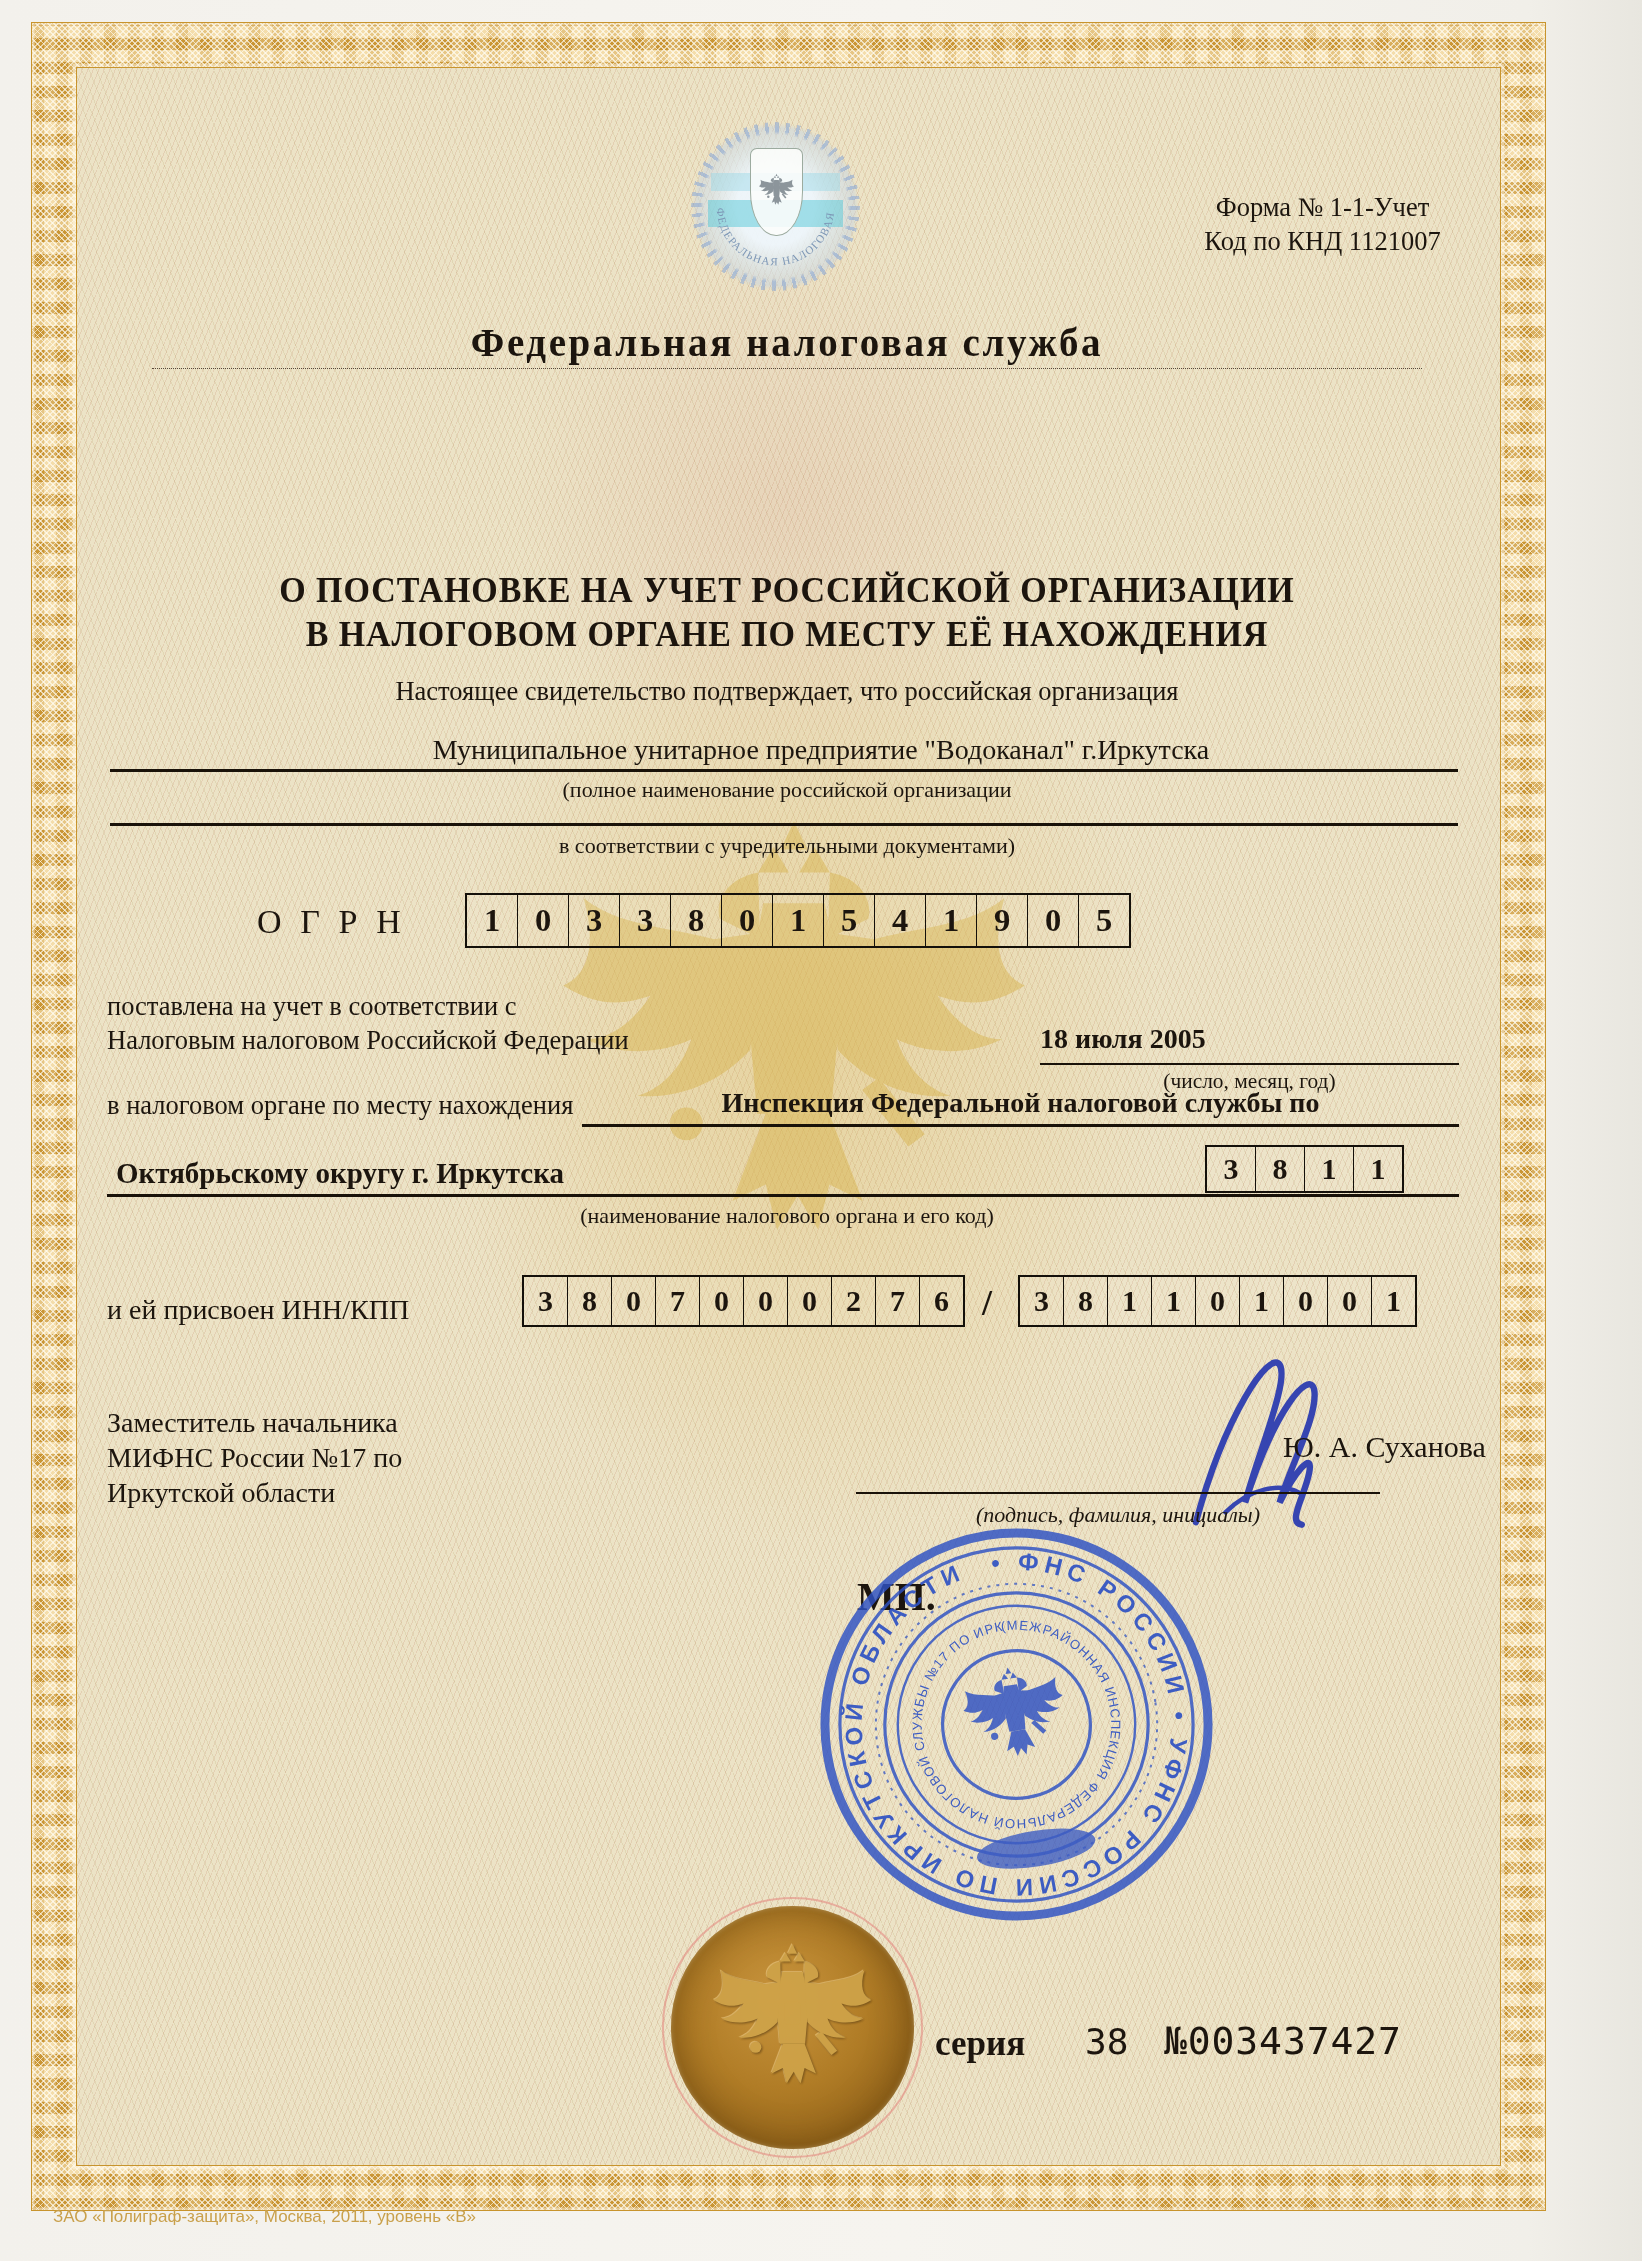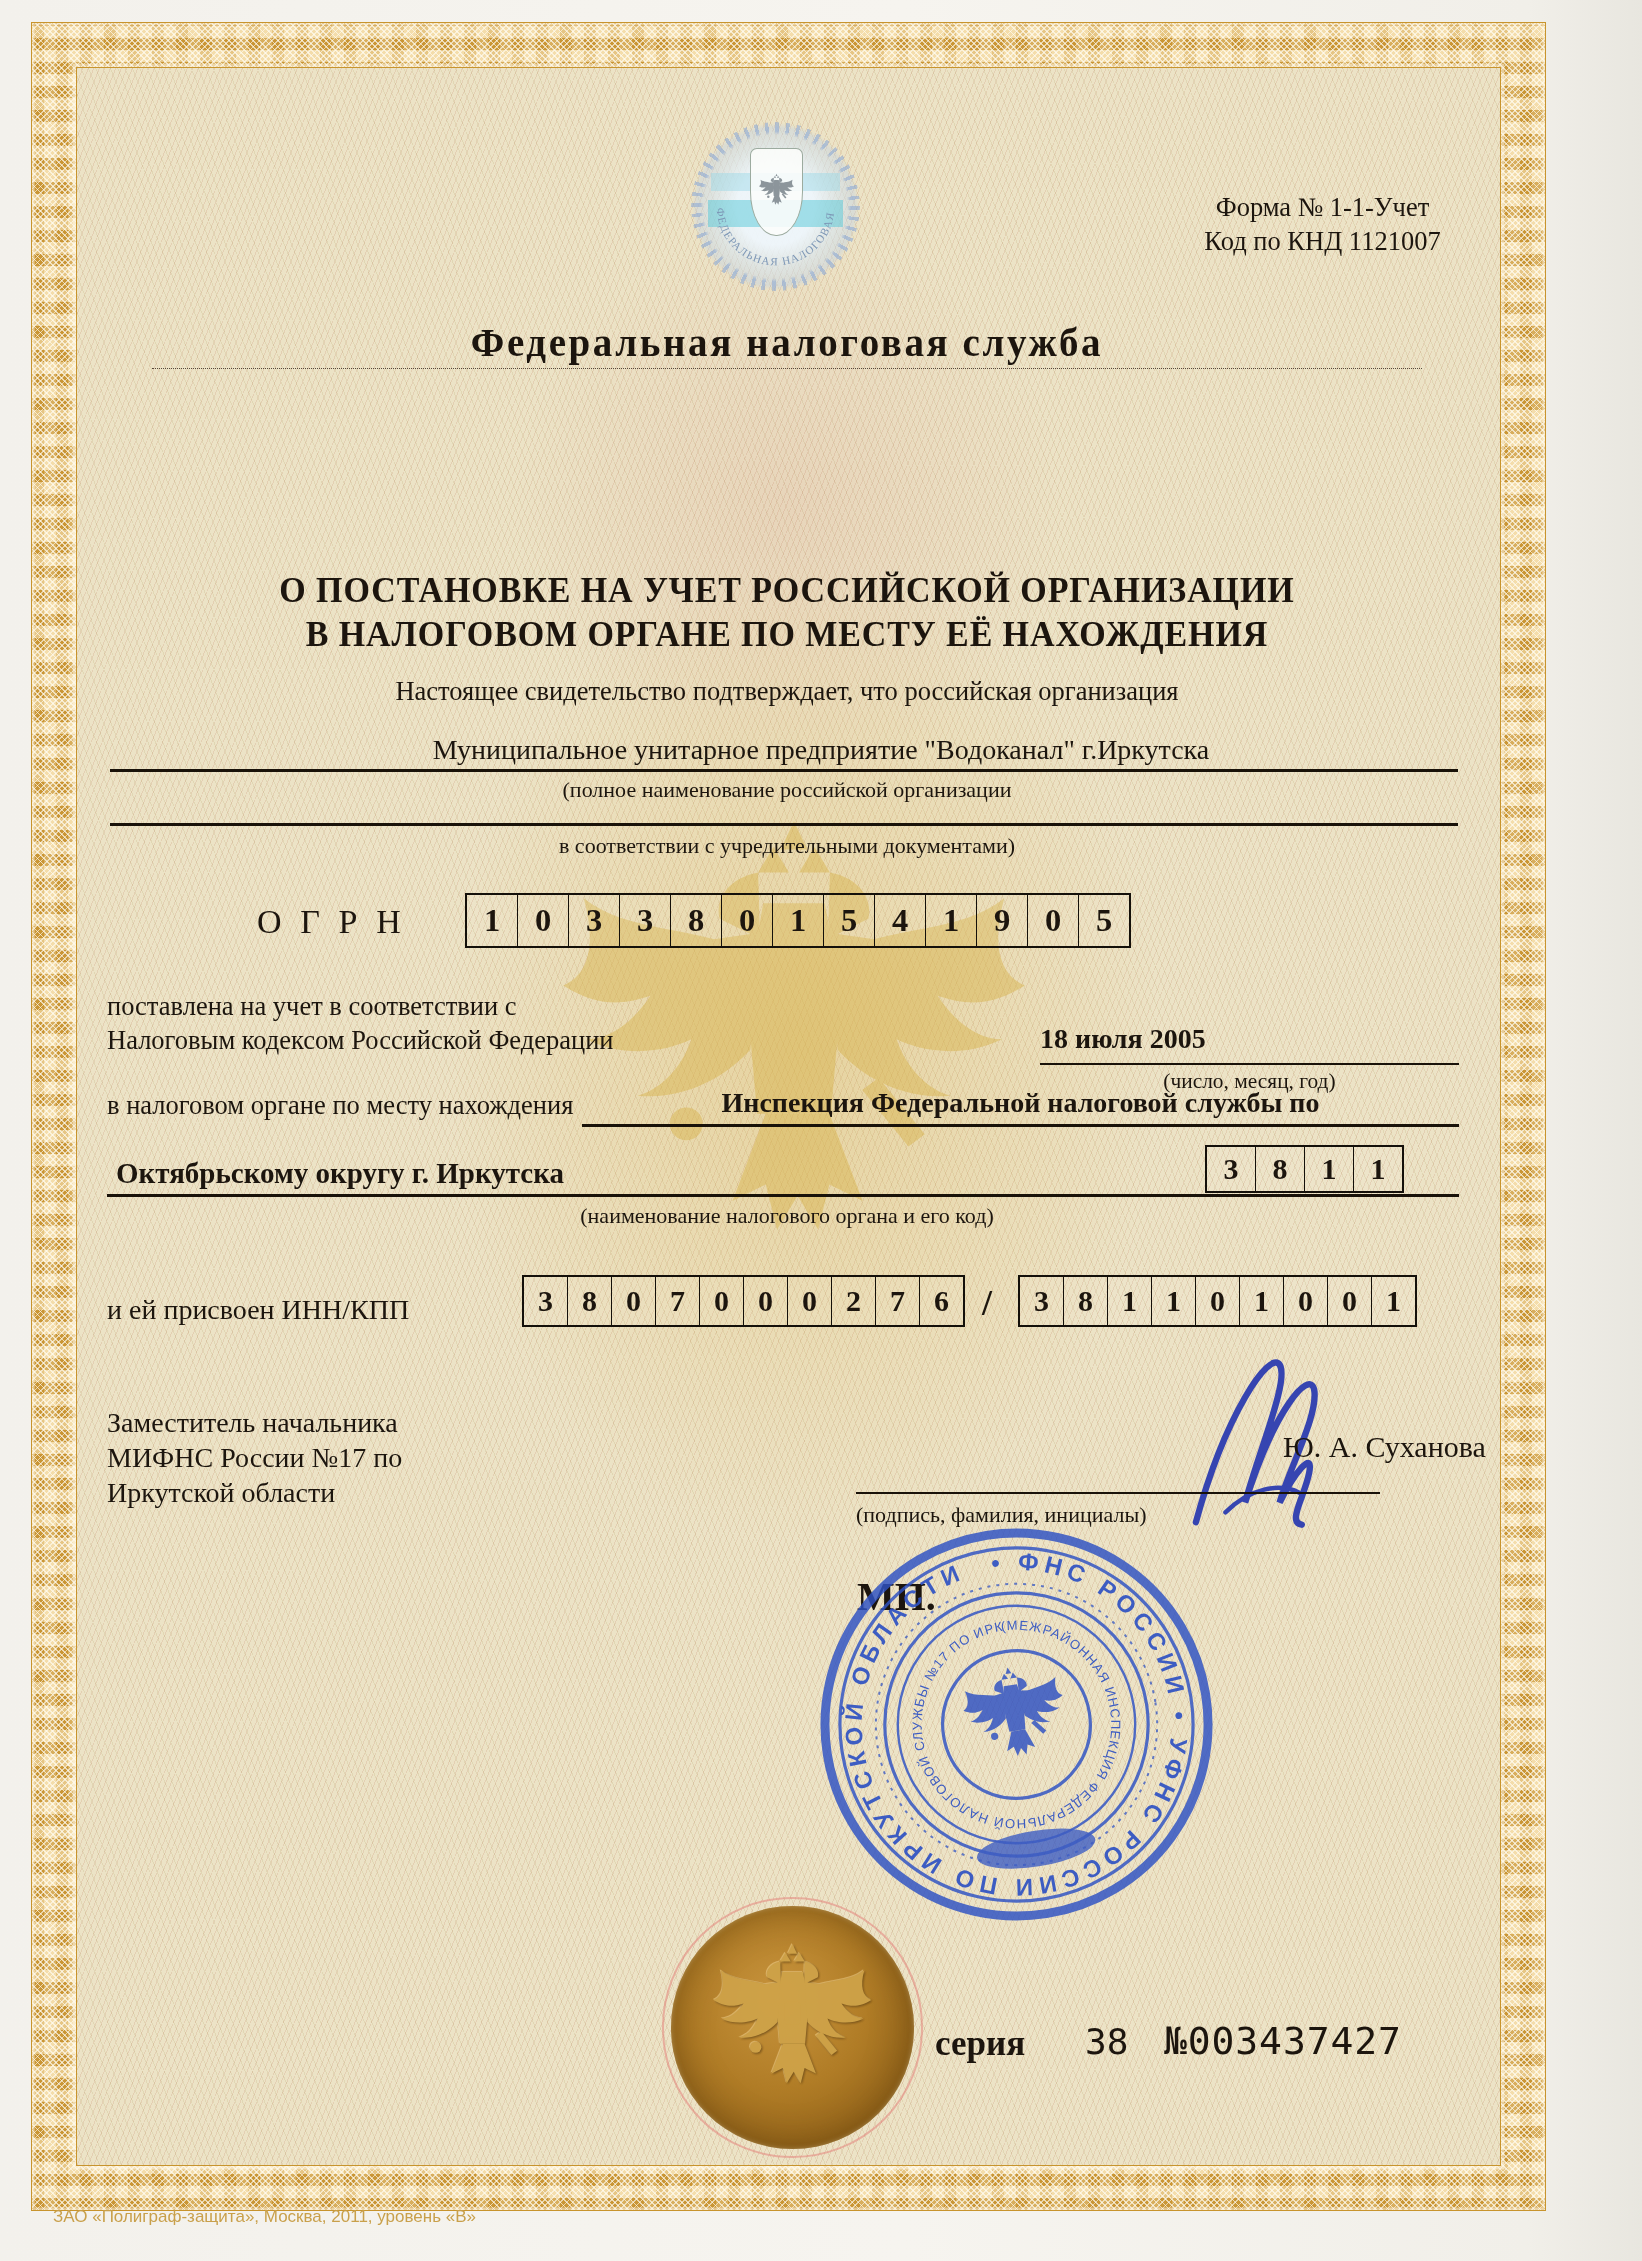--- a/index.html
+++ b/index.html
@@ -184,21 +184,21 @@
         <span class="cell">1</span>
         <span class="cell">5</span>
         <span class="cell">4</span>
         <span class="cell">1</span>
         <span class="cell">9</span>
         <span class="cell">0</span>
         <span class="cell">5</span>
       </div>
 
     <div class="abs body-text" style="left:107px;top:991px;">поставлена  на учет в соответствии с</div>
-    <div class="abs body-text" style="left:107px;top:1025px;">Налоговым кодексом Российской Федерации</div>
+    <div class="abs body-text" style="left:107px;top:1025px;">Налоговым налоговом Российской Федерации</div>
 
     <div class="abs bold-val" style="left:1040px;top:1023px;width:419px;">18 июля 2005</div>
     <div class="rule" style="left:1040px;top:1063px;width:419px;height:2.1px;"></div>
     <div class="abs small-caption" style="left:1040px;top:1069px;width:419px;text-align:center;">(число, месяц, год)</div>
 
     <div class="abs body-text" style="left:107px;top:1090px;">в налоговом органе по месту нахождения</div>
     <div class="abs bold-val" style="left:582px;top:1087px;width:877px;text-align:center;">Инспекция Федеральной налоговой службы по</div>
     <div class="rule" style="left:582px;top:1124px;width:877px;"></div>
 
     <div class="abs bold-val" style="left:116px;top:1157px;font-size:29px;">Октябрьскому округу г. Иркутска</div>
@@ -243,21 +243,21 @@
       <div>Иркутской области</div>
     </div>
 
     <svg class="abs sig" style="left:1146px;top:1340px;" width="282" height="197" viewBox="0 0 110 80">
       <path d="M 18 74 C 30 30, 48 4, 52 10 C 56 16, 44 44, 38 66 C 50 28, 64 12, 66 20 C 68 30, 56 52, 52 66 C 58 54, 66 44, 64 54 C 62 64, 55 74, 61 75" fill="none" stroke="#2d3db0" stroke-width="2.6" stroke-linecap="round"></path>
       <path d="M 30 70 C 40 60, 52 58, 60 62" fill="none" stroke="#2d3db0" stroke-width="1.8" stroke-linecap="round"></path>
     </svg>
 
     <div class="abs bold-val" style="left:1283px;top:1430px;font-weight:normal;font-size:30px;">Ю. А. Суханова</div>
     <div class="rule" style="left:856px;top:1492px;width:524px;height:2.1px;"></div>
-    <div class="abs caption" style="left:856px;top:1502px;width:524px;">(подпись, фамилия, инициалы)</div>
+    <div class="abs caption" style="left:856px;top:1502px;width:524px;text-align:center;font-style:italic;">(подпись, фамилия, инициалы)</div>
 
     <div class="abs mp-mark" style="left:857px;top:1573px;">МП.</div>
 
     <svg class="abs stamp" style="left:817px;top:1525px;" width="399" height="399" viewBox="0 0 200 200">
       <g stroke="#2f52c3" fill="none">
         <circle cx="100" cy="100" r="96" stroke-width="4.5" opacity=".9"></circle>
         <circle cx="100" cy="100" r="88.5" stroke-width="1.6" opacity=".9"></circle>
         <circle cx="100" cy="100" r="66" stroke-width="1.6" opacity=".9"></circle>
         <circle cx="100" cy="100" r="59.5" stroke-width="1.2" opacity=".9"></circle>
         <circle cx="100" cy="100" r="37" stroke-width="1.6" opacity=".9"></circle>

